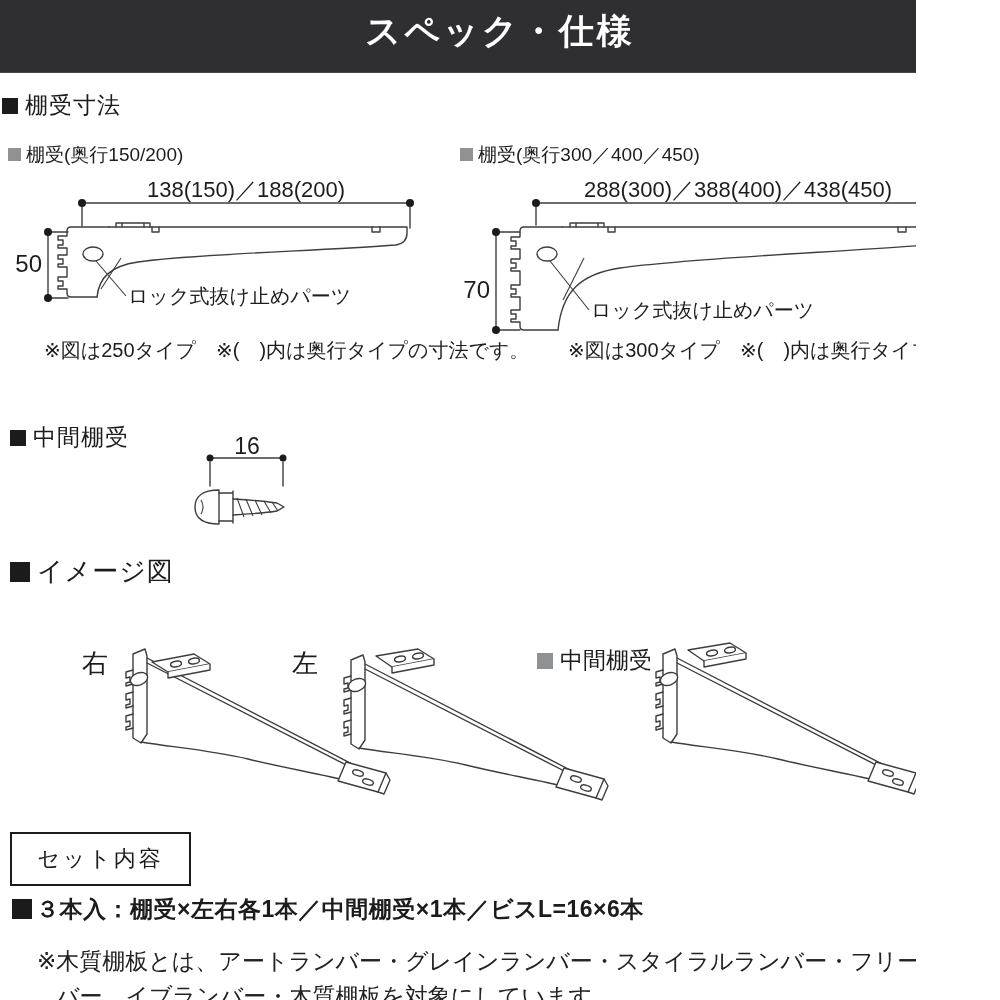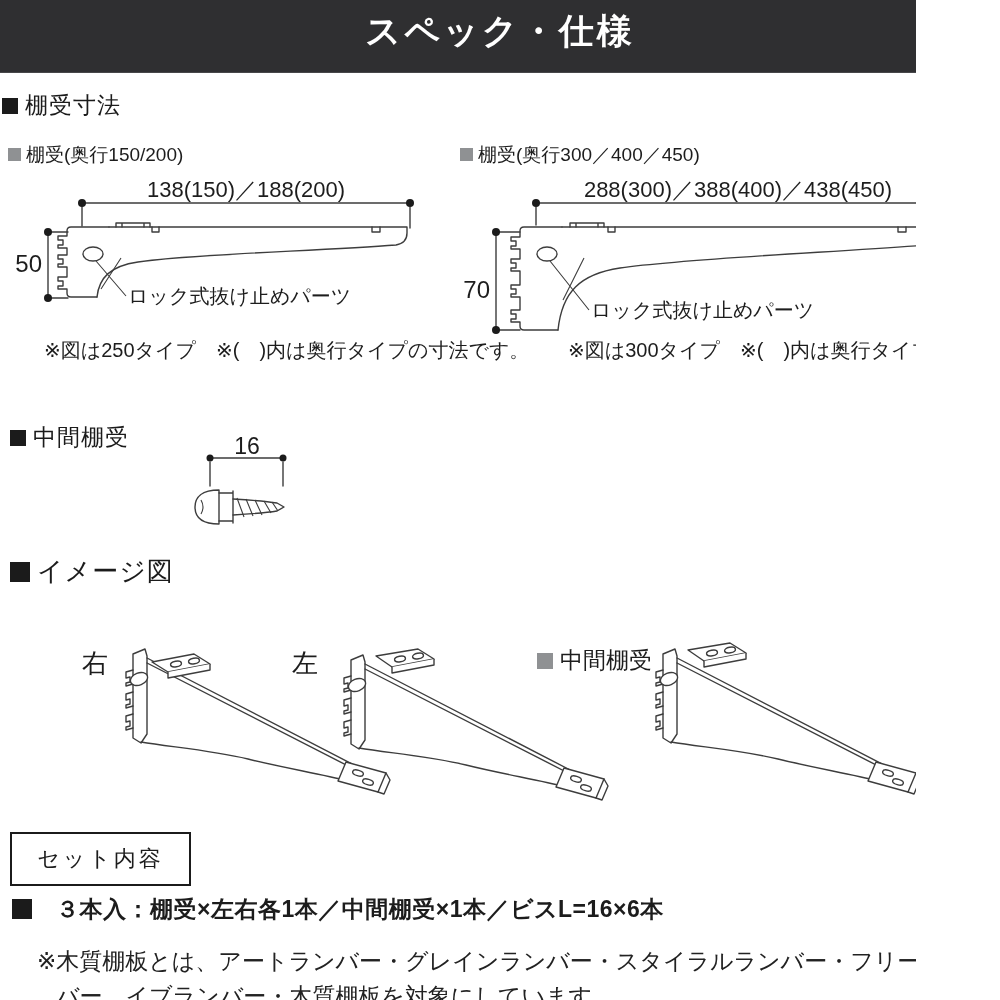--- a/index.html
+++ b/index.html
@@ -20,21 +20,21 @@
   
   svg{position:absolute;overflow:visible;}
   svg text{font-family:"Liberation Sans","DejaVu Sans",sans-serif;fill:#1d1d1d;}
   .ln{stroke:#3d3d3d;stroke-width:1.4;fill:none;stroke-linejoin:round;stroke-linecap:round;}
   .thin{stroke:#3d3d3d;stroke-width:1.1;fill:none;}
   .dot{fill:#1b1b1b;}
   .oval{stroke:#3d3d3d;stroke-width:1.4;fill:#fff;}
   
   .setbox{position:absolute;left:10px;top:832px;width:177px;height:50px;border:2px solid #1b1b1b;
           display:flex;align-items:center;justify-content:center;font-size:22px;letter-spacing:3px;text-align:right;}
-  .contents{position:absolute;left:12px;top:894px;display:flex;align-items:flex-start;gap:24px;}
+  .contents{position:absolute;left:12px;top:894px;display:flex;align-items:flex-start;gap:4px;}
   .contents .bullet{width:20px;height:20px;margin-top:5px;}
   .contents .txt{font-size:23px;font-weight:bold;letter-spacing:.5px;}
   .wood-note{position:absolute;left:37px;top:944px;width:922px;font-size:23px;line-height:1.5;
           color:#222;padding-left:19px;text-indent:-19px;}
 </style>
 </head>
 <body>
 
 <div id="page">
 

